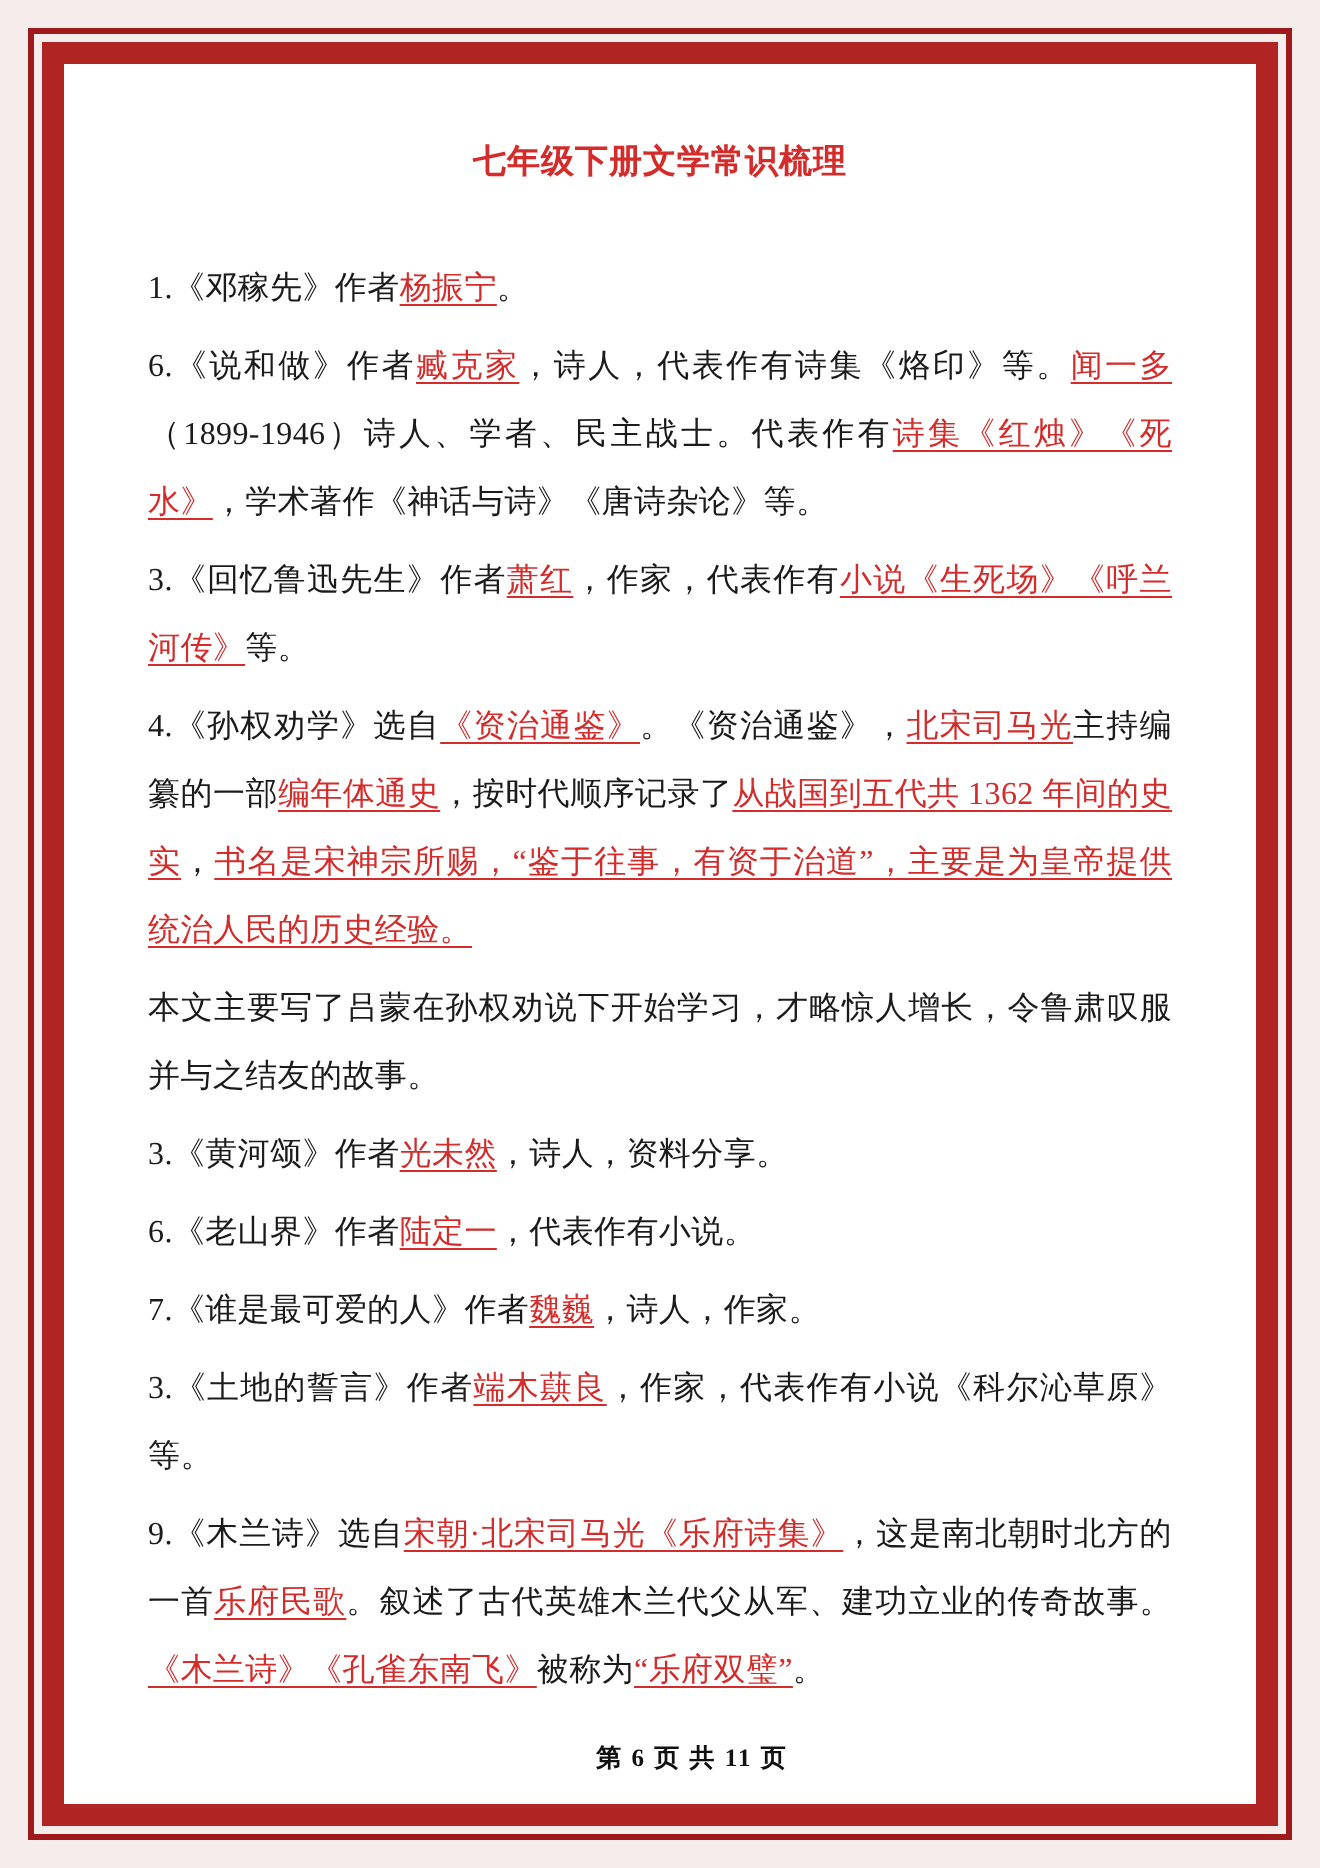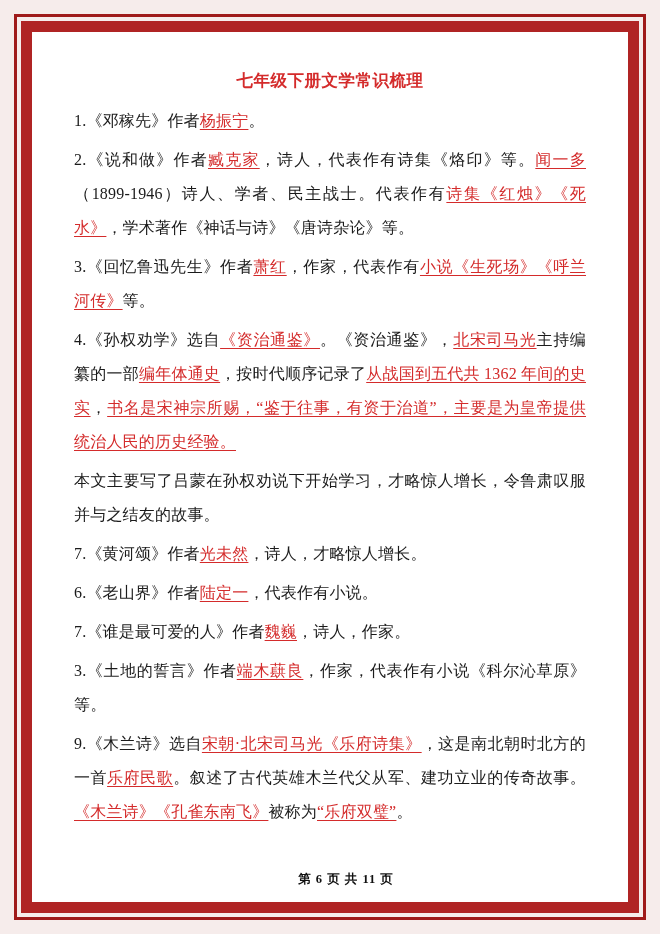--- a/index.html
+++ b/index.html
@@ -52,21 +52,21 @@
     width: 512px;
     height: 800px;
     box-sizing: border-box;
   }
   .doc-title {
     text-align: center;
     color: #d42b2b;
     font-weight: bold;
     font-size: 16.5px;
     letter-spacing: 0.5px;
-    margin-bottom: 12px;
+    margin-bottom: 36px;
     font-family: "Liberation Serif", "DejaVu Serif", serif;
   }
   .para {
     font-size: 16px;
     line-height: 34px;
     color: #1b1b1b;
     margin: 0 0 5px 0;
     text-align: justify;
     letter-spacing: 0.2px;
   }
@@ -102,25 +102,25 @@
   <div class="border-outer"></div>
   <div class="border-inner"></div>
 
   <div class="paper">
 
 
     <div class="content">
       <div class="doc-title">七年级下册文学常识梳理</div>
       <div id="paragraphs">
           <div class="para"><span>1.《邓稼先》作者</span><span class="ru">杨振宁</span><span>。</span></div>
-          <div class="para"><span>2.《说和做》作者</span><span class="ru">臧克家</span><span>，诗人，代表作有诗集《烙印》等。</span><span class="ru">闻一多</span><span>（1899-1946）诗人、学者、民主战士。代表作有</span><span class="ru">诗集《红烛》《死水》</span><span>，学术著作《神话与诗》《唐诗杂论》等。</span></div>
+          <div class="para"><span>6.《说和做》作者</span><span class="ru">臧克家</span><span>，诗人，代表作有诗集《烙印》等。</span><span class="ru">闻一多</span><span>（1899-1946）诗人、学者、民主战士。代表作有</span><span class="ru">诗集《红烛》《死水》</span><span>，学术著作《神话与诗》《唐诗杂论》等。</span></div>
           <div class="para"><span>3.《回忆鲁迅先生》作者</span><span class="ru">萧红</span><span>，作家，代表作有</span><span class="ru">小说《生死场》《呼兰河传》</span><span>等。</span></div>
           <div class="para"><span>4.《孙权劝学》选自</span><span class="ru">《资治通鉴》</span><span>。《资治通鉴》，</span><span class="ru">北宋司马光</span><span>主持编纂的一部</span><span class="ru">编年体通史</span><span>，按时代顺序记录了</span><span class="ru">从战国到五代共 1362 年间的史实</span><span>，</span><span class="ru">书名是宋神宗所赐，“鉴于往事，有资于治道”，主要是为皇帝提供统治人民的历史经验。</span></div>
           <div class="para"><span>本文主要写了吕蒙在孙权劝说下开始学习，才略惊人增长，令鲁肃叹服并与之结友的故事。</span></div>
-          <div class="para"><span>7.《黄河颂》作者</span><span class="ru">光未然</span><span>，诗人，才略惊人增长。</span></div>
+          <div class="para"><span>3.《黄河颂》作者</span><span class="ru">光未然</span><span>，诗人，资料分享。</span></div>
           <div class="para"><span>6.《老山界》作者</span><span class="ru">陆定一</span><span>，代表作有小说。</span></div>
           <div class="para"><span>7.《谁是最可爱的人》作者</span><span class="ru">魏巍</span><span>，诗人，作家。</span></div>
           <div class="para"><span>3.《土地的誓言》作者</span><span class="ru">端木蕻良</span><span>，作家，代表作有小说《科尔沁草原》等。</span></div>
           <div class="para"><span>9.《木兰诗》选自</span><span class="ru">宋朝·北宋司马光《乐府诗集》</span><span>，这是南北朝时北方的一首</span><span class="ru">乐府民歌</span><span>。叙述了古代英雄木兰代父从军、建功立业的传奇故事。</span><span class="ru">《木兰诗》《孔雀东南飞》</span><span>被称为</span><span class="ru">“乐府双璧”</span><span>。</span></div>
         </div>
     </div>
 
     <div class="footer">第 6 页 共 11 页</div>
   </div>
 </div>

